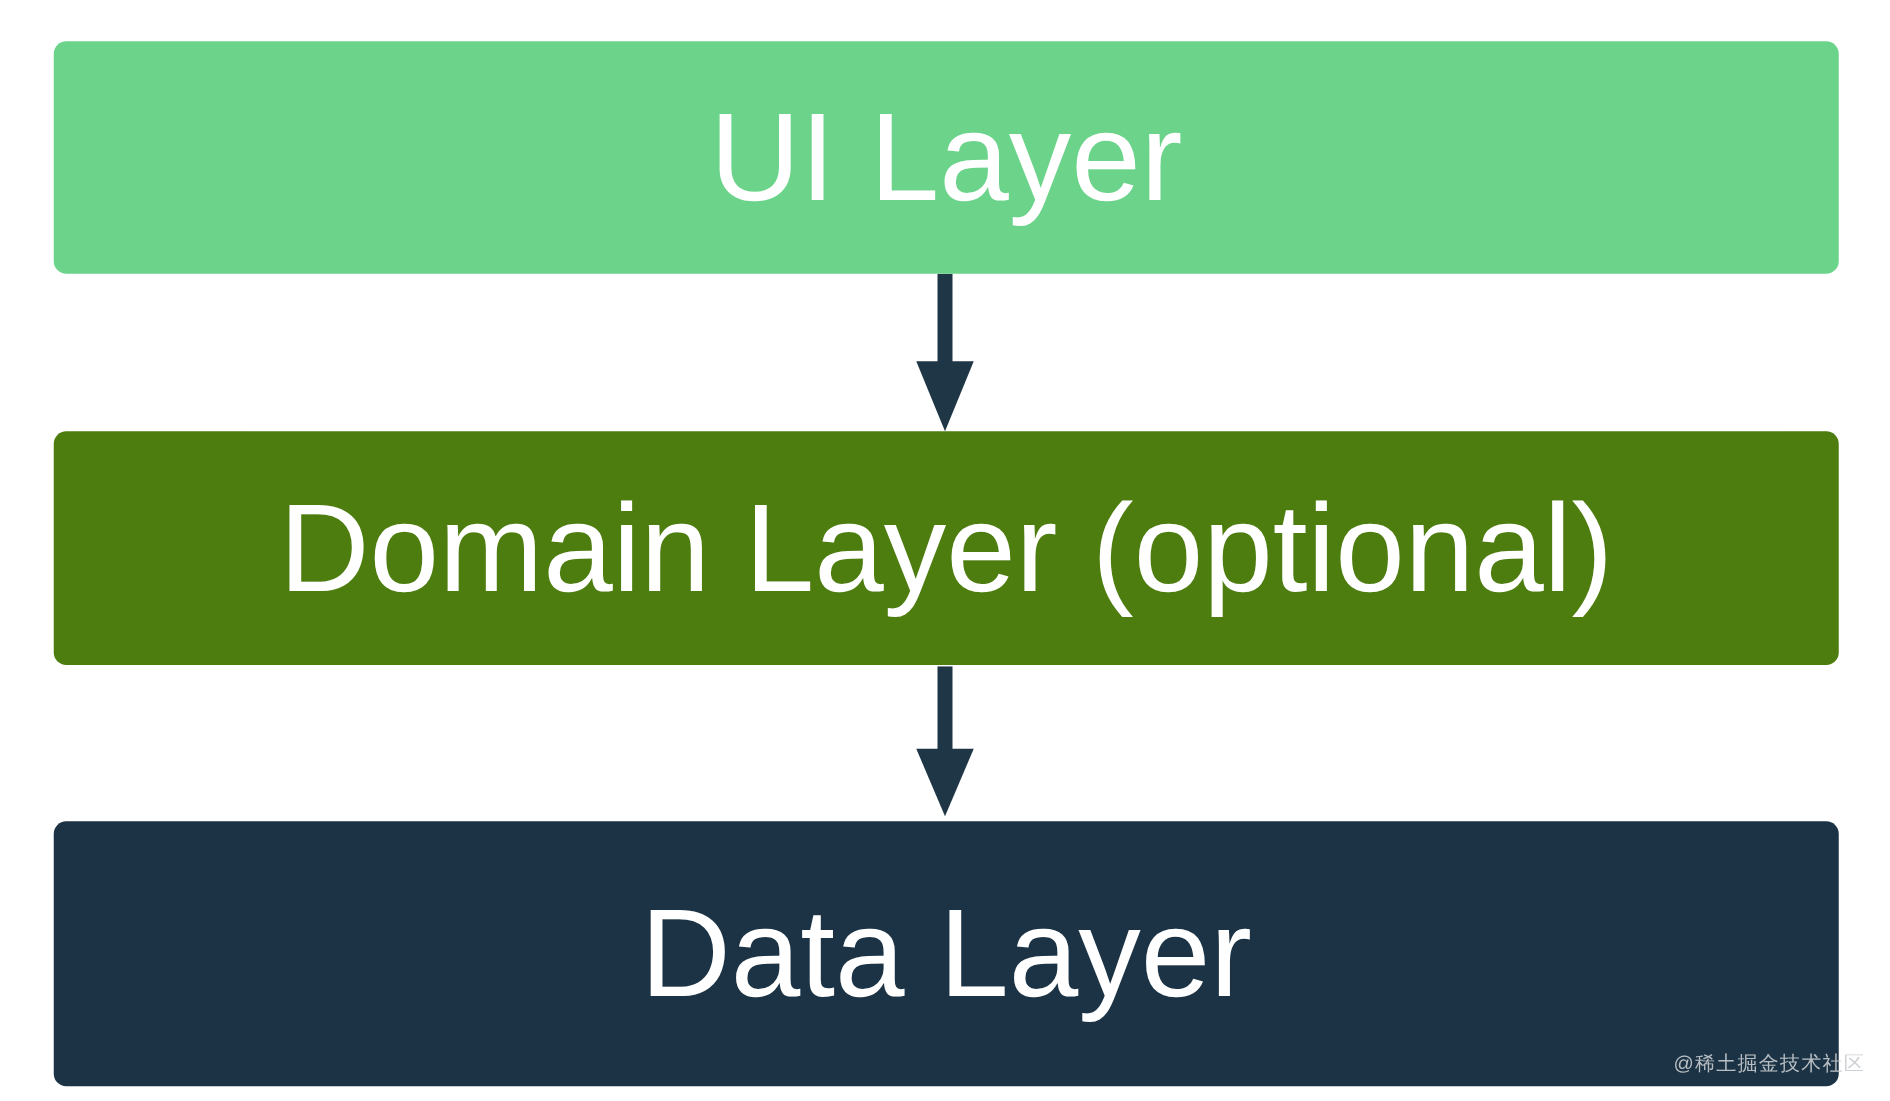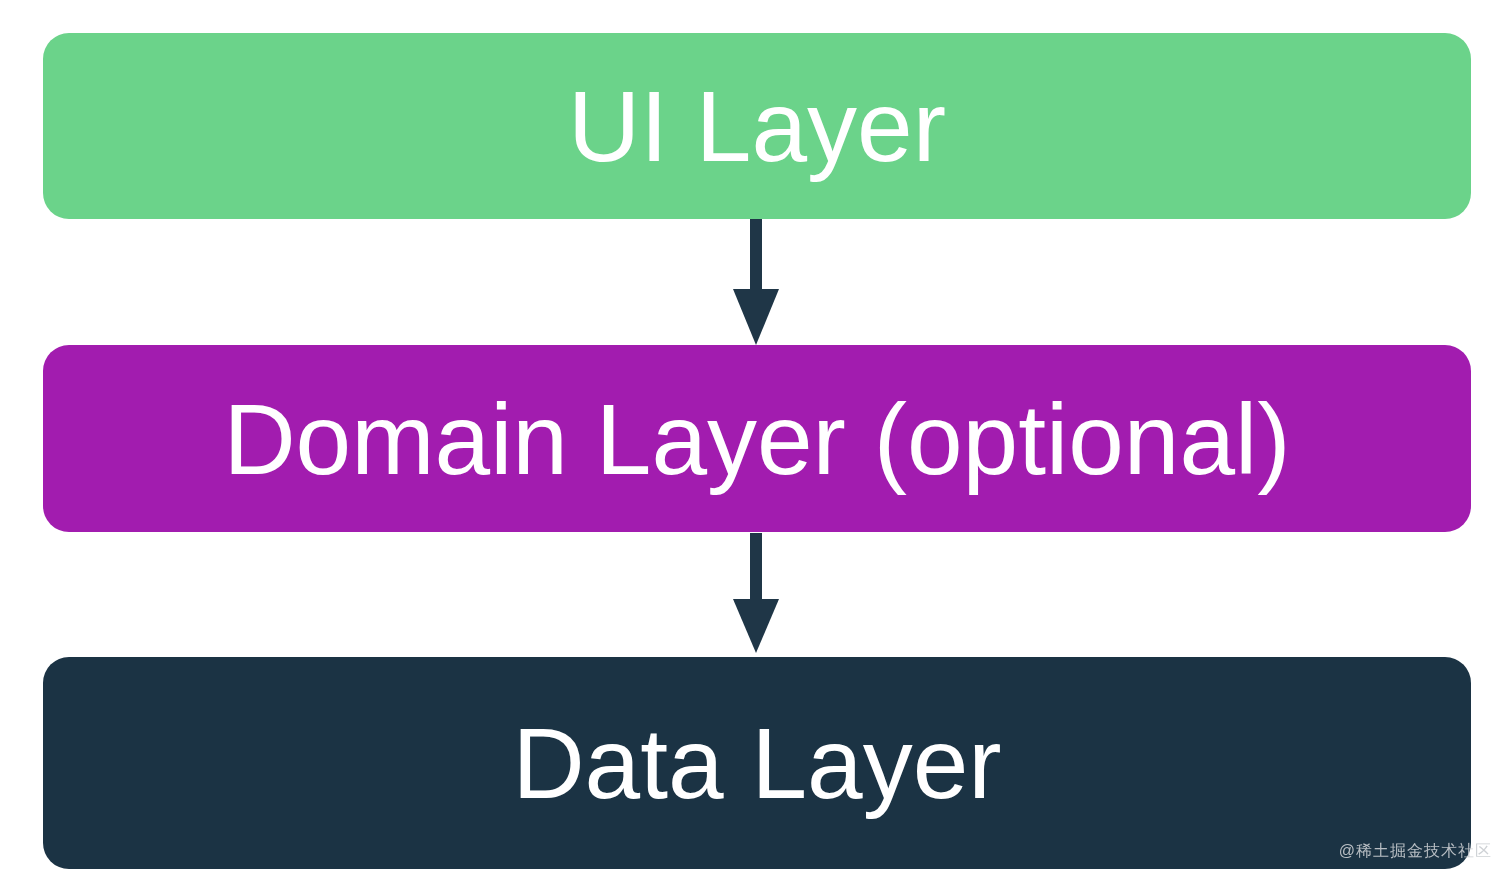--- a/index.html
+++ b/index.html
@@ -15,40 +15,40 @@
     font-family: "Liberation Sans", sans-serif;
   }
   .canvas {
     position: absolute;
     inset: 0;
   }
   .layer-box {
     position: absolute;
     left: 43px;
     width: 1428px;
-    border-radius: 26px;
+    border-radius: 10px;
     display: flex;
     align-items: center;
     justify-content: center;
     color: #FFFFFF;
     font-size: 100px;
     font-weight: 400;
     letter-spacing: 0px;
     line-height: 1;
     user-select: none;
   }
   .layer-ui {
     top: 33px;
     height: 186px;
     background: #6BD38A;
   }
   .layer-domain {
     top: 345px;
     height: 187px;
-    background: #a21caf;
+    background: #4d7c0f;
   }
   .layer-data {
     top: 657px;
     height: 212px;
     background: #1B3344;
     align-items: center;
   }
   .arrow {
     position: absolute;
     left: 50%;

